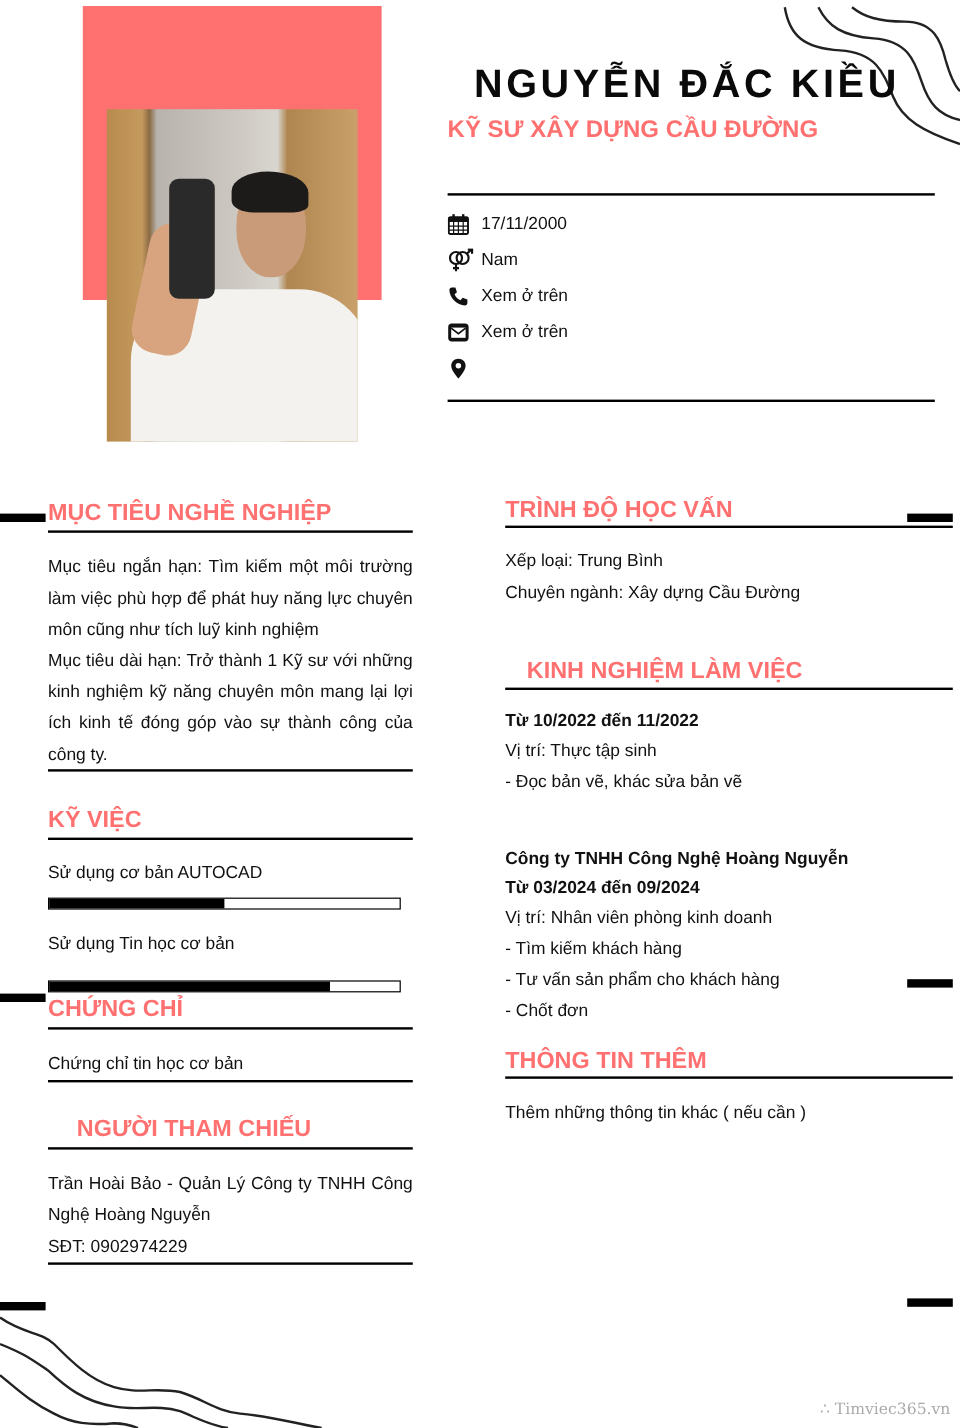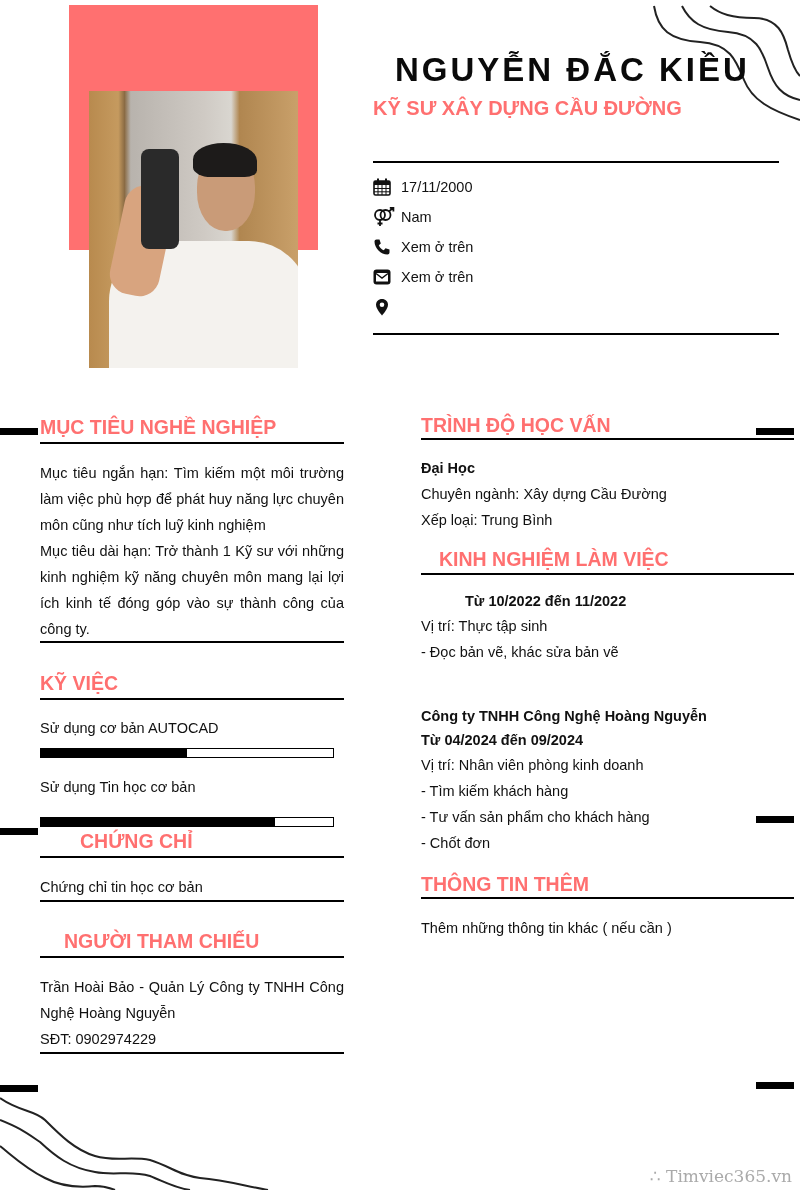--- a/index.html
+++ b/index.html
@@ -35,21 +35,21 @@
   .section-title { font-size: 19.5px; font-weight: 700; color: #ff7070; white-space: nowrap; }
   .rule { height: 2px; background: #000; }
   .body-text { font-size: 14.5px; line-height: 26px; color: #111; }
   .justify { text-align: justify; }
 
   .skill-bar { height: 10px; border: 1.5px solid #000; background: #fff; position: relative; }
   .skill-bar .fill { position: absolute; left: 0; top: 0; bottom: 0; background: #000; }
 
   .bold { font-weight: 700; }
 
-  .watermark { right: 8px; top: 1166px; font-family: "DejaVu Serif", "Liberation Serif", serif; font-size: 17px; color: #aaa; white-space: nowrap; }
+  .watermark { right: 8px; top: 1166px; font-family: "DejaVu Serif", "Liberation Serif", serif; font-size: 13px; color: #aaa; white-space: nowrap; }
 </style>
 </head>
 <body>
 
 <svg class="abs" style="left:640px; top:0; width:160px; height:130px;" viewBox="0 0 160 130">
   <g fill="none" stroke="#222" stroke-width="2">
     <path d="M14 6 C 18 30, 30 40, 60 42 C 90 44, 96 60, 104 80 C 112 100, 130 110, 160 120"></path>
     <path d="M42 6 C 50 22, 62 30, 88 32 C 116 34, 122 50, 128 68 C 134 86, 142 96, 160 100"></path>
     <path d="M70 6 C 80 14, 92 18, 114 18 C 138 18, 144 34, 148 50 C 152 64, 156 72, 160 76"></path>
   </g>
@@ -148,51 +148,50 @@
 <div class="abs rule" style="left:40px; top:698px; width:304px;"></div>
 <div class="abs body-text" style="left:40px; top:715px;">Sử dụng cơ bản AUTOCAD</div>
 <div class="abs skill-bar" style="left:40px; top:748px; width:294px;">
   <div class="fill" style="width:50%;"></div>
 </div>
 <div class="abs body-text" style="left:40px; top:774px;">Sử dụng Tin học cơ bản</div>
 <div class="abs skill-bar" style="left:40px; top:807px; width:294px;">
   <div class="fill" style="width:80%;"></div>
 </div>
 
-<div class="abs section-title" style="left:40px; top:830px;margin-left:40px;">CHỨNG CHỈ</div>
+<div class="abs section-title" style="left:40px; top:830px;">CHỨNG CHỈ</div>
 <div class="abs rule" style="left:40px; top:856px; width:304px;"></div>
 <div class="abs body-text" style="left:40px; top:874px;">Chứng chỉ tin học cơ bản</div>
 <div class="abs rule" style="left:40px; top:900px; width:304px;"></div>
 
 <div class="abs section-title" style="left:40px; top:930px;margin-left:24px;">NGƯỜI THAM CHIẾU</div>
 <div class="abs rule" style="left:40px; top:956px; width:304px;"></div>
 <div class="abs body-text justify" style="left:40px; top:974px; width:304px;">
   <div>Trần Hoài Bảo - Quản Lý Công ty TNHH Công Nghệ Hoàng Nguyễn</div>
   <div>SĐT: 0902974229</div>
 </div>
 <div class="abs rule" style="left:40px; top:1052px; width:304px;"></div>
 
 <div class="abs section-title" style="left:421px; top:414px;">TRÌNH ĐỘ HỌC VẤN</div>
 <div class="abs rule" style="left:421px; top:438px; width:373px;"></div>
 <div class="abs body-text" style="left:421px; top:455px; width:373px;">
-  <div class="bold">Đại Học</div>
+  <div>Xếp loại: Trung Bình</div>
   <div>Chuyên ngành: Xây dựng Cầu Đường</div>
-  <div>Xếp loại: Trung Bình</div>
 </div>
 
 <div class="abs section-title" style="left:421px; top:548px;margin-left:18px;">KINH NGHIỆM LÀM VIỆC</div>
 <div class="abs rule" style="left:421px; top:573px; width:373px;"></div>
 <div class="abs body-text" style="left:421px; top:589px; width:373px;">
-  <div class="bold" style="line-height:24px;margin-left:44px;">Từ 10/2022 đến 11/2022</div>
+  <div class="bold" style="line-height:24px;">Từ 10/2022 đến 11/2022</div>
   <div>Vị trí: Thực tập sinh</div>
   <div>- Đọc bản vẽ, khác sửa bản vẽ</div>
 </div>
 <div class="abs body-text" style="left:421px; top:704px; width:373px;">
   <div class="bold" style="line-height:24px;">Công ty TNHH Công Nghệ Hoàng Nguyễn</div>
-  <div class="bold" style="line-height:24px;">Từ 04/2024 đến 09/2024</div>
+  <div class="bold" style="line-height:24px;">Từ 03/2024 đến 09/2024</div>
   <div>Vị trí: Nhân viên phòng kinh doanh</div>
   <div>- Tìm kiếm khách hàng</div>
   <div>- Tư vấn sản phẩm cho khách hàng</div>
   <div>- Chốt đơn</div>
 </div>
 
 <div class="abs section-title" style="left:421px; top:873px;text-align:center;">THÔNG TIN THÊM</div>
 <div class="abs rule" style="left:421px; top:897px; width:373px;"></div>
 <div class="abs body-text" style="left:421px; top:915px;">Thêm những thông tin khác ( nếu cần )</div>
 

